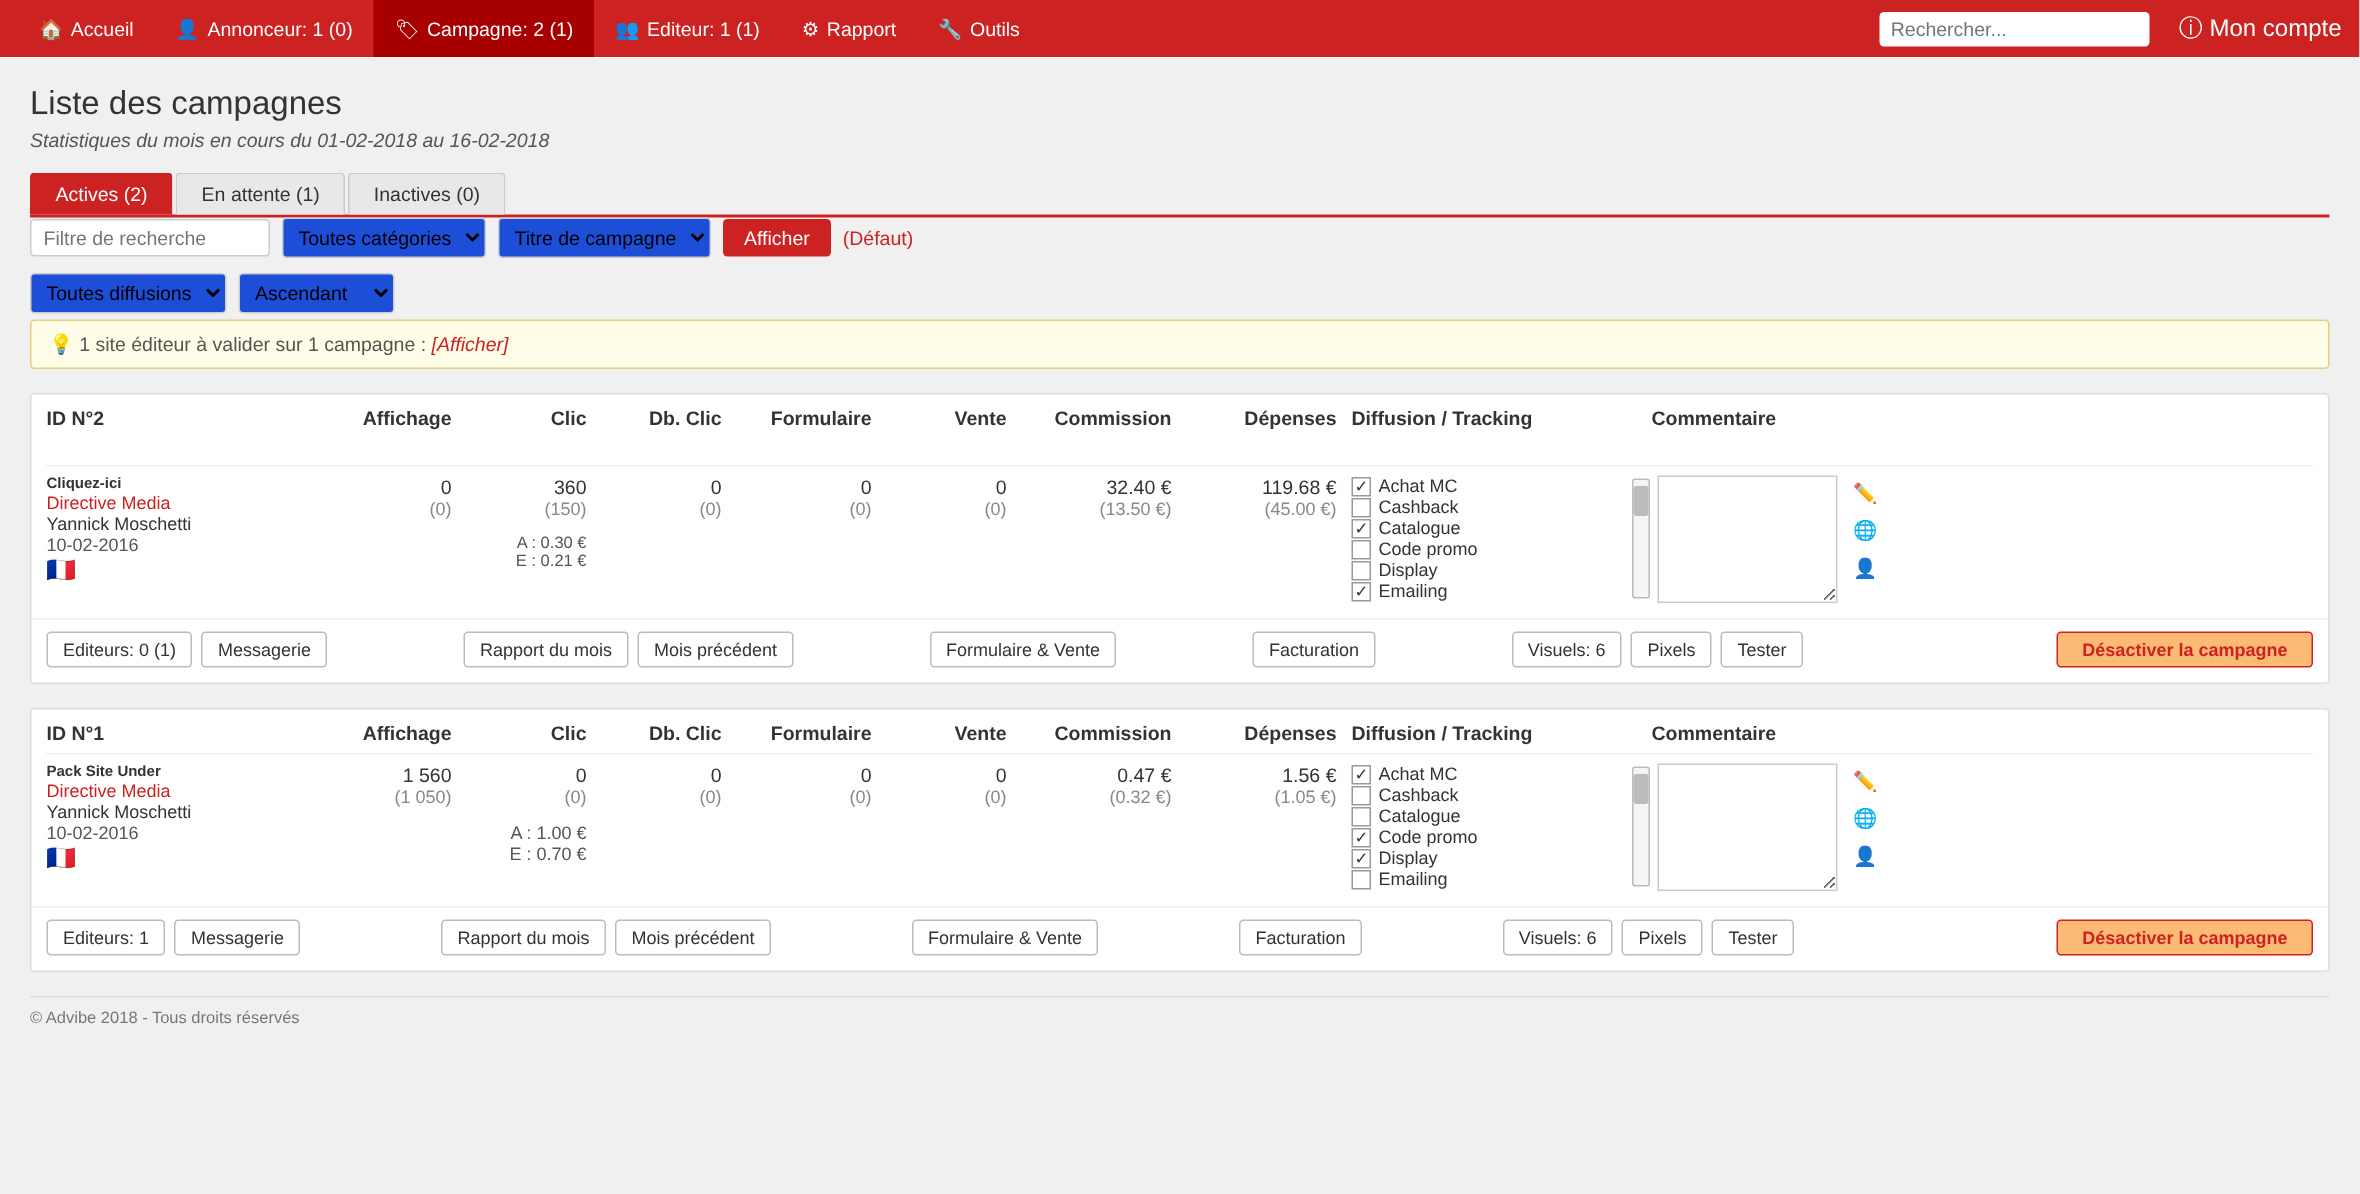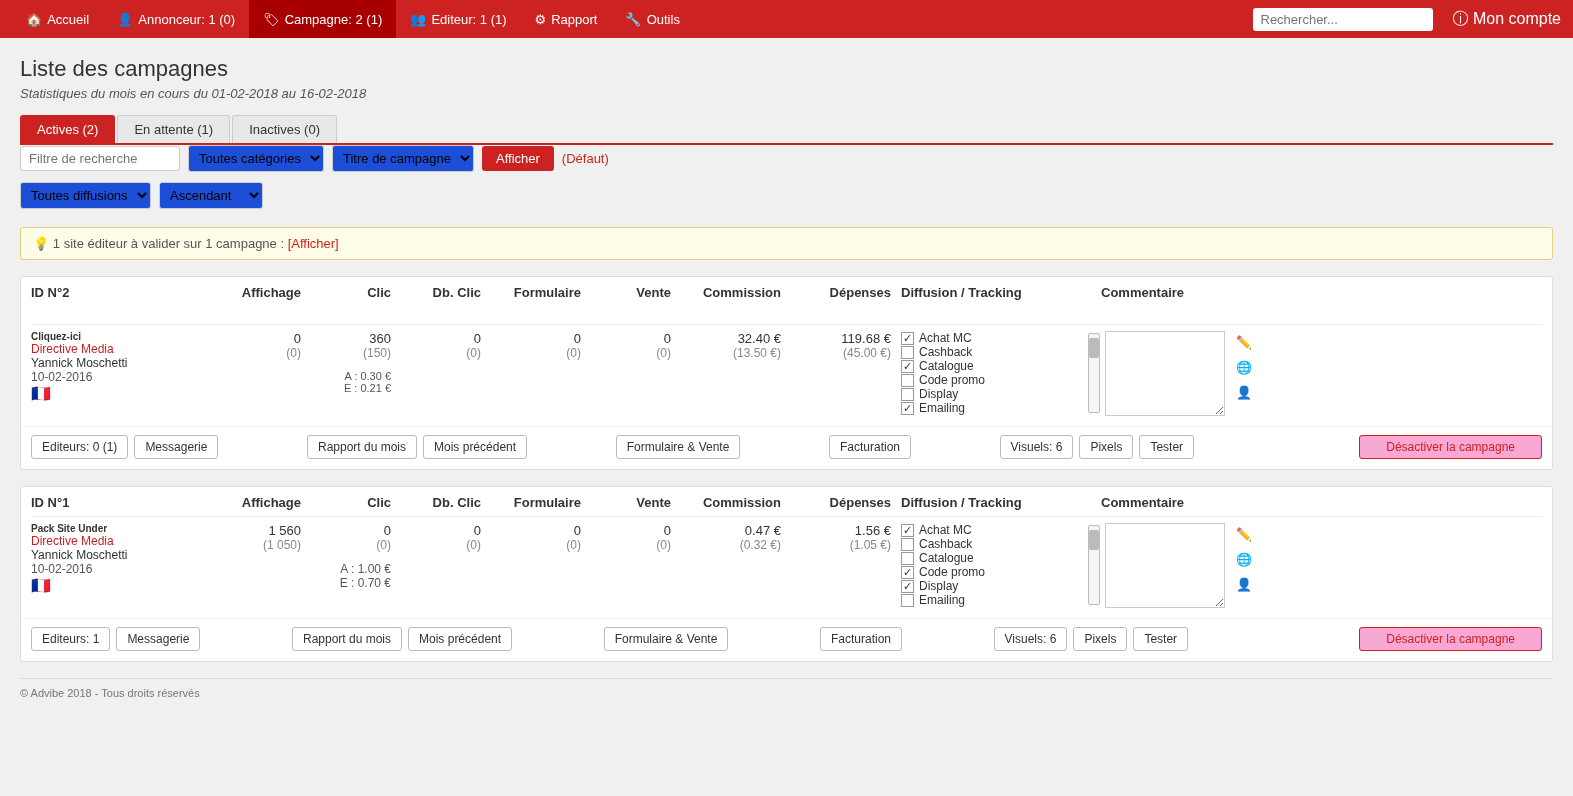--- a/index.html
+++ b/index.html
@@ -50,28 +50,28 @@
     }
     .filter-select {
       padding: 4px 6px; border: 1px solid #ccc; border-radius: 3px; font-size: 13px;
       background: #1d4ed8; appearance: auto;
     }
     .btn-afficher {
       background: #cc2222; color: #fff; border: none; border-radius: 3px;
       padding: 5px 14px; cursor: pointer; font-size: 13px;
     }
     .btn-default-label { color: #cc2222; font-size: 13px; }
-    .filter-row2 { display: flex; gap: 8px; align-items: center; margin-bottom: 18px; }
+    .filter-row2 { display: flex; gap: 8px; align-items: center; margin-bottom: 4px; }
 
     
     .alert-info {
       background: #fffde7; border: 1px solid #e0d080; border-radius: 3px;
       padding: 8px 12px; margin-bottom: 16px; font-size: 13px; color: #555;
     }
-    .alert-link { color: #cc2222; cursor: pointer; }
+    .alert-link { color: #cc2222; cursor: pointer; font-style: italic; }
 
     
     .campaign-card {
       background: #fff; border: 1px solid #ddd; border-radius: 3px; margin-bottom: 16px;
       overflow: hidden;
     }
     .col-name { display: flex; flex-direction: column; }
     .col-name .camp-title { font-weight: bold; font-size: 10px; }
     .col-name .camp-brand { color: #cc2222; font-size: 12px; }
     .col-name .camp-person { font-size: 12px; }
@@ -89,22 +89,22 @@
 
     
     .action-icons { display: flex; flex-direction: column; gap: 3px; align-items: center; padding-top: 0; }
     .action-icon { width: 22px; height: 22px; display: flex; align-items: center; justify-content: center; cursor: pointer; }
 
     .btn-outline {
       background: #fff; border: 1px solid #bbb; border-radius: 3px;
       padding: 4px 10px; cursor: pointer; font-size: 12px; color: #333;
     }
     .btn-red-outline {
-      background: #f9a8d4; border: 1px solid #cc2222; border-radius: 3px;
-      padding: 4px 26px; cursor: pointer; font-size: 12px; color: #cc2222;
+      background: #fdba74; border: 1px solid #cc2222; border-radius: 3px;
+      padding: 4px 16px; cursor: pointer; font-size: 12px; color: #cc2222; font-weight: bold;
     }
 
     
     .page-footer { margin-top: 10px; font-size: 11px; color: #777; border-top: 1px solid #ddd; padding-top: 8px; }
 
     
     .flag { font-size: 16px; }
   </style>
 </head>
 <body>

